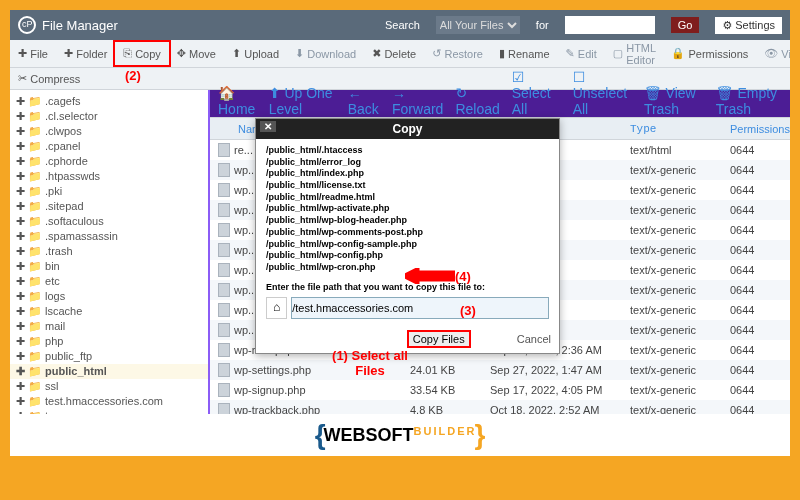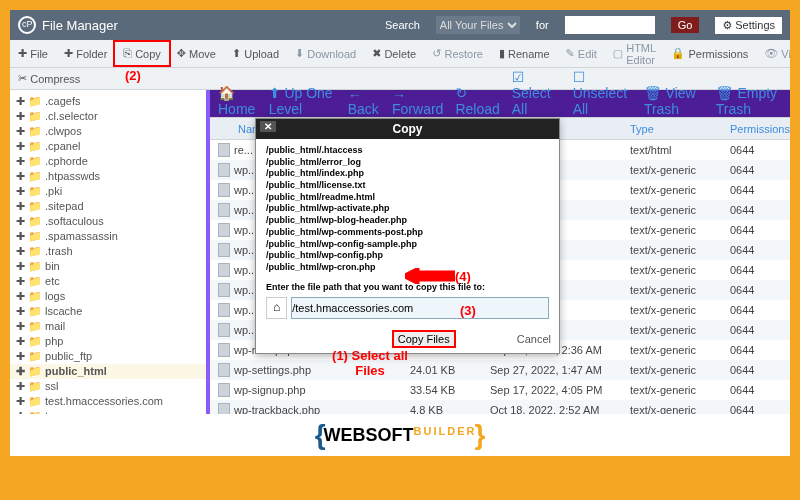--- a/index.html
+++ b/index.html
@@ -13,52 +13,52 @@
 .header-right input { font-size:11px; height:18px; border:none; padding:0 4px; width:90px; }
 .header-right select { font-size:11px; height:18px; border:none; background:#6b7a8a; color:#ddd; }
 .btn-go { background:#7f1d1d; color:#fff; border:none; padding:2px 7px; font-size:11px; cursor:pointer; }
 .btn-settings { background:#fff; color:#333; border:none; padding:2px 7px; font-size:11px; cursor:pointer; display:flex; align-items:center; gap:3px;}
 .toolbar { background:#eef2f5; height:28px; display:flex; align-items:center; border-bottom:1px solid #d0d5da; }
 .tb-btn { color:#8a97a5; font-size:11px; padding:0 8px; height:100%; display:flex; align-items:center; gap:3px; cursor:pointer; }
 .tb-btn.active { color:#555; }
 .tb-btn.red-box { border:2px solid red; margin:-2px; }
 .toolbar2 { background:#eef2f5; height:22px; display:flex; align-items:center; border-bottom:1px solid #d0d5da; }
 .main { display:flex; height:calc(100% - 80px); }
-.sidebar { width:200px; border-right:4px solid #8b5cf6; overflow:auto; font-size:11px; padding:4px 0; }
+.sidebar { width:200px; border-right:2px solid #8b5cf6; overflow:auto; font-size:11px; padding:4px 0; }
 .tree-item { padding:1px 6px; color:#555; cursor:pointer; white-space:nowrap; }
 .tree-item.sel { background:#fdf8e6; font-weight:bold; }
 .content { flex:1; display:flex; flex-direction:column; }
 .actions-bar { height:28px; background:#4c1d95; display:flex; align-items:flex-end; padding:0 8px; gap:12px; border-bottom:1px solid #d0d5da; font-size:14px; color:#3d8de0; }
 .actions-bar span { cursor:pointer; }
 .thead { display:flex; background:#e8eef3; font-size:11px; color:#3d8de0; height:22px; align-items:center; border-bottom:1px solid #d0d5da; }
 .thead div:nth-child(1){ width:200px; padding-left:28px; }
 .thead div:nth-child(2){ width:80px; }
 .thead div:nth-child(3){ width:140px; }
-.thead div:nth-child(4){ width:100px; }
+.thead div:nth-child(4){ width:100px;font-family:Liberation Mono, monospace; }
 .thead div:nth-child(5){ flex:1; }
 .rows { overflow:auto; flex:1; font-size:11px; }
 .row { display:flex; height:20px; align-items:center; color:#444; }
 .row:nth-child(even){ background:#f4f7fa; }
 .row .c1 { width:200px; padding-left:8px; display:flex; gap:4px; align-items:center; }
 .row .c2 { width:80px; }
 .row .c3 { width:140px; }
 .row .c4 { width:100px; }
 .row .c5 { flex:1; }
 .fi { width:12px; height:14px; background:#ccd3da; border:1px solid #aab3bd; display:inline-block; }
 .modal { position:absolute; left:245px; top:108px; width:305px; background:#fff; border:1px solid #888; box-shadow:0 2px 8px rgba(0,0,0,.3); }
 .modal-title { background:#222; color:#fff; text-align:center; font-size:12px; padding:3px; font-weight:bold; position:relative; }
 .modal-close { position:absolute; left:4px; top:2px; background:#555; color:#fff; font-size:10px; padding:0 4px; cursor:pointer; }
 .modal-body { padding:6px 10px; font-size:9px; font-weight:bold; line-height:1.3; }
 .modal-label { font-size:9px; font-weight:bold; margin:8px 0 4px; }
 .modal-input-row { display:flex; gap:4px; }
 .modal-input-row .home { border:1px solid #ccc; padding:2px 6px; font-size:12px; cursor:pointer; }
 .modal-input-row input { flex:1; border:1px solid #8ab; padding:2px 0; font-size:11px; background:#eef5fb; }
 .modal-foot { text-align:right; padding:8px; font-size:11px; }
 .modal-foot .cf { border:2px solid red; background:#eee; padding:1px 4px; cursor:pointer; }
-.modal-foot .cancel { margin-left:19px; cursor:pointer; color:#555;padding-left:39px; }
+.modal-foot .cancel { margin-left:4px; cursor:pointer; color:#555;padding-left:39px; }
 .anno { position:absolute; color:red; font-size:13px; font-weight:bold; pointer-events:none; }
 .arrow { position:absolute; pointer-events:none; }
 .arrow-line { stroke:red; stroke-width:5; fill:red; }
 .wslogo { position:absolute; left:0; right:0; bottom:0; height:42px; background:#fff; display:flex; justify-content:center; align-items:center; }
 .wslogo .t { font-weight:900; font-size:18px; }
 .wslogo .b1 { color:#1a5a8c; font-size:28px; font-weight:bold; margin-right:-2px;}
 .wslogo .b2 { color:#f5a623; font-size:28px; font-weight:bold; margin-left:-2px;}
 .wslogo .stack { display:flex; flex-direction:row; line-height:0.9; }
 .wslogo .sub { font-size:11px; letter-spacing:2px; color:#f5a623; font-weight:bold;}
 </style>

